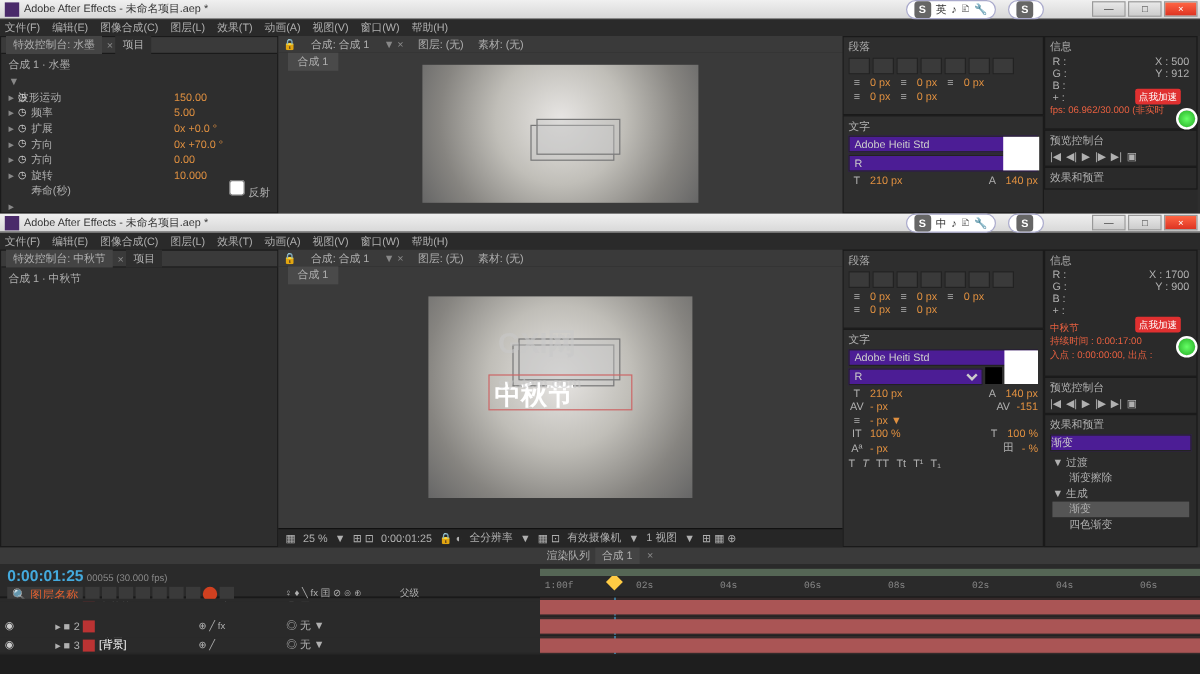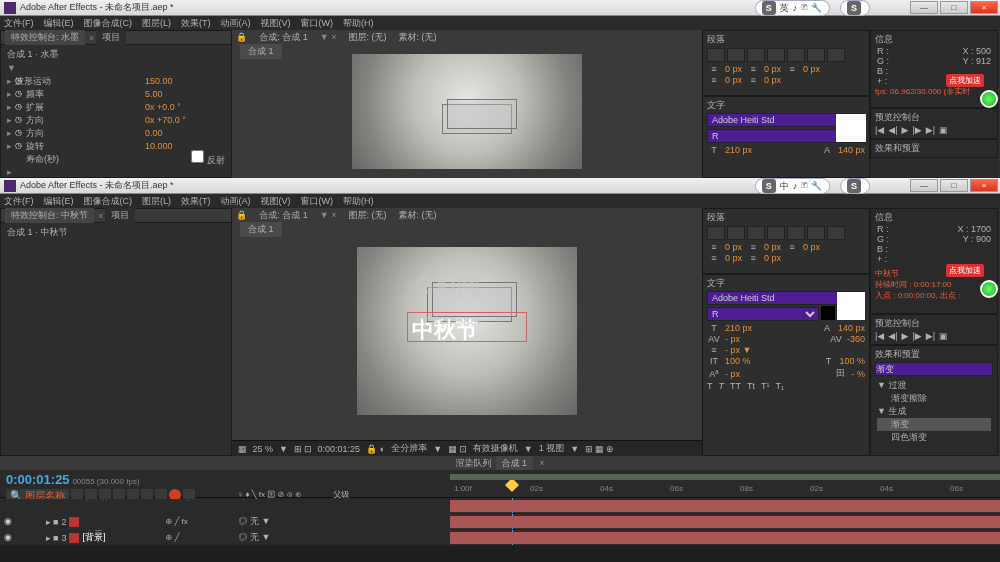--- a/index.html
+++ b/index.html
@@ -59,21 +59,21 @@
     .tl-tabs { height: 14px; background: #3a3a3a; display: flex; align-items: center; padding: 0 4px; font-size: 9px; gap: 4px; justify-content: center; }
     .tl-header { height: 28px; display: flex; border-bottom: 1px solid #111; }
     .tl-left { width: 450px; background: #2a2a2a; padding: 2px 6px; }
     .tl-left .timecode { color: #4ad; font-size: 13px; font-weight: bold; }
     .tl-left .fps { color: #888; font-size: 8px; }
     .tl-toolbar { display: flex; gap: 2px; margin-top: 2px; }
     .tl-tool { width: 12px; height: 12px; background: #3a3a3a; }
     .tl-tool.search { width: auto; padding: 0 4px; color: #e06030; }
     .tl-tool.rec { background: #d04020; border-radius: 50%; }
     .tl-ruler { flex: 1; background: #2a2a2a; position: relative; font-size: 8px; }
-    .tl-ruler .tick { position: absolute; top: 14px; color: #888; }
+    .tl-ruler .tick { position: absolute; top: 14px; color: #888; font-family: Liberation Mono, monospace; }
     .tl-indicator-line { position: absolute; top: 0; bottom: 0; width: 1px; background: #4ad; }
     .tl-indicator-head { position: absolute; top: 10px; width: 10px; height: 10px; background: #ffcc44; transform: translateX(-50%) rotate(45deg); }
     
     .tl-layers { }
     .tl-layer-row { height: 16px; display: flex; align-items: center; font-size: 9px; border-bottom: 1px solid #222; }
     .tl-layer-left { width: 450px; display: flex; align-items: center; background: #2a2a2a; padding-left: 4px; gap: 3px; }
     .tl-layer-right { flex: 1; background: #352a2a; position: relative; height: 100%; }
     .eye { width: 12px; height: 12px; color: #ccc; }
     .color-chip { width: 10px; height: 10px; }
     .layer-bar { position: absolute; top: 2px; height: 12px; background: #aa5555; }
@@ -392,21 +392,21 @@
       <div class="char-row">
           <span class="ico">T</span>
           <span class="val">210 px</span>
           <span style="margin-left:auto;" class="ico">A</span>
           <span class="val">140 px</span>
         </div>
       <div class="char-row">
           <span class="ico">AV</span>
           <span class="val">- px</span>
           <span style="margin-left:auto;" class="ico">AV</span>
-          <span class="val">-360</span>
+          <span class="val">-151</span>
         </div>
       <div class="char-row">
           <span class="ico">≡</span>
           <span class="val">- px ▼</span>
         </div>
       <div class="char-row">
           <span class="ico">IT</span>
           <span class="val">100 %</span>
           <span style="margin-left:auto;" class="ico">T</span>
           <span class="val">100 %</span>

